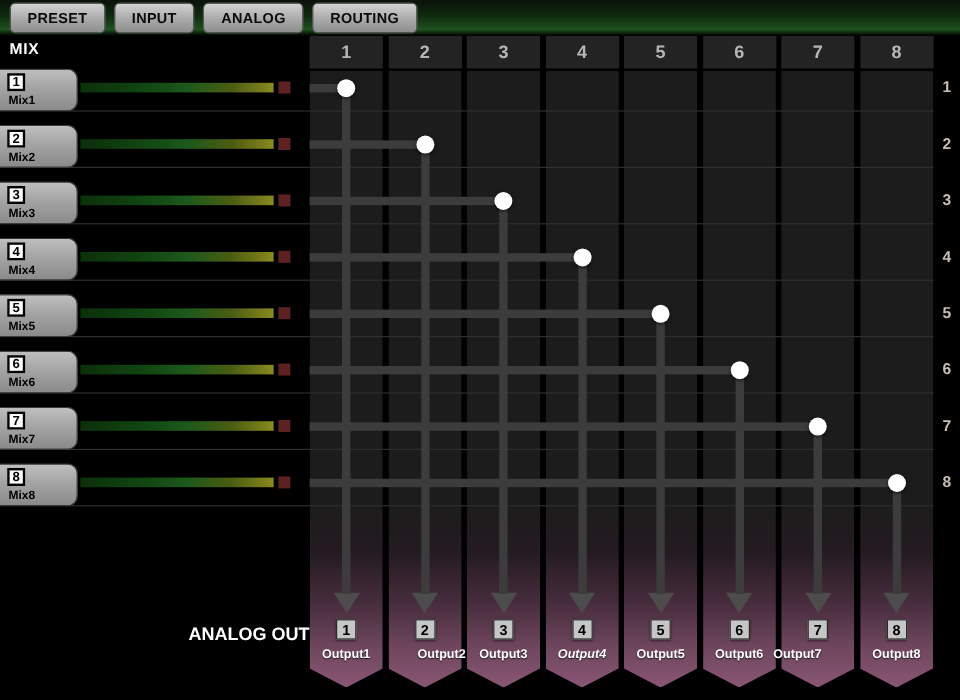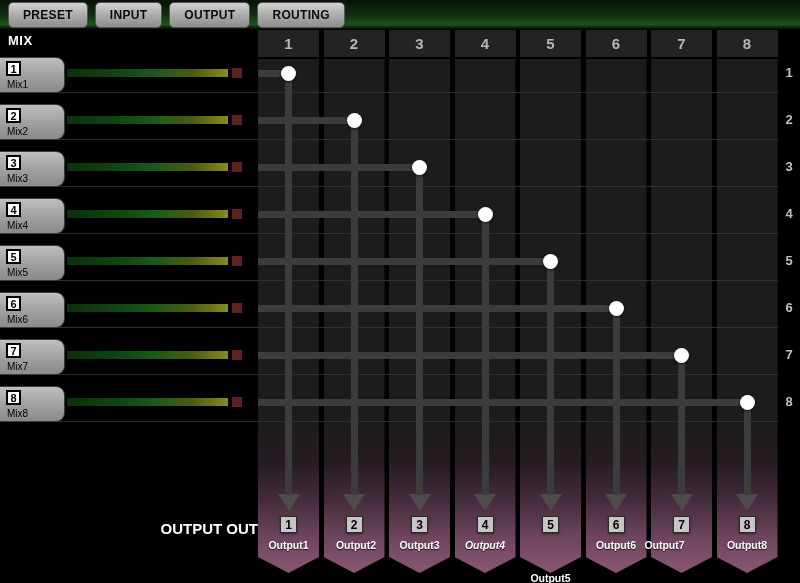--- a/index.html
+++ b/index.html
@@ -31,21 +31,21 @@
            background:linear-gradient(180deg,#1c1c1c 0%,#1c1c1c 70%,#241b21 78%,#452c3c 86%,#6d455c 93%,#8a5674 100%);
            clip-path:polygon(0 0,100% 0,100% calc(100% - 16px),50% 100%,0 calc(100% - 16px)); }
   .separator { position:absolute; left:0; width:778px; height:1px; background:#2e2e2e; z-index:1; }
 
   .mix-box { position:absolute; left:0; width:65px; height:36px; z-index:3; cursor:pointer;
              background:linear-gradient(180deg,#bfbfbf 0%,#a4a4a4 45%,#8a8a8a 100%);
              border:1px solid #3c3c3c; border-left:none; border-radius:0 9px 9px 0; }
   .mix-num { position:absolute; left:6px; top:3px; width:15px; height:15px; background:#fff;
              border:2px solid #000; color:#000; font-size:11px; font-weight:bold;
              display:flex; align-items:center; justify-content:center; }
-  .mix-label { position:absolute; left:7px; bottom:2px; color:#000; font-size:10px; font-weight:normal; }
+  .mix-label { position:absolute; left:7px; bottom:2px; color:#000; font-size:10px; font-weight:bold; }
   .meter { position:absolute; left:67px; width:161px; height:8px; z-index:2;
            background:linear-gradient(90deg,#0b300b 0%,#124712 35%,#1c591c 55%,#4a5c12 78%,#7e811b 96%,#8a8d1e 100%); }
   .meter-peak { position:absolute; left:232px; width:10px; height:10px; background:#5e2121; z-index:2; }
 
   .hline,.vline { position:absolute; background:#3c3c3c; z-index:2; }
   .hline { height:7px; } .vline { width:7px; }
   .dot { position:absolute; width:15px; height:15px; background:#fff; border-radius:50%;
          box-shadow:0 1px 3px rgba(0,0,0,.7); z-index:4; cursor:pointer; }
   .arrow-head { position:absolute; width:0; height:0; z-index:2;
                 border-left:11px solid transparent; border-right:11px solid transparent;
@@ -58,52 +58,52 @@
   .row-label { position:absolute; left:778px; width:22px; height:18px; line-height:18px;
                color:#c9bfb4; font-size:13px; font-weight:bold; text-align:center; z-index:2; }
 </style>
 </head>
 <body>
 
 <div id="root">
   <div class="nav" id="nav">
       <div class="btn">PRESET</div>
       <div class="btn">INPUT</div>
-      <div class="btn">OUTPUT</div>
+      <div class="btn">ANALOG</div>
       <div class="btn">ROUTING</div>
     </div>
   <div class="btn logout">LOGOUT</div>
   <div class="mix-title">MIX</div>
   <div id="matrix"></div>
-  <div class="analog-out">OUTPUT OUT</div>
+  <div class="analog-out">ANALOG OUT</div>
 <div class="col-header" style="left: 258px; width: 61px;">1</div>
     <div class="strip" style="left: 258px; width: 61px;"></div>
     <div class="arrow-head" style="left: 277.5px; top: 494px;"></div>
     <div class="out-num" style="left: 280px; top: 516px;">1</div>
     <div class="out-label" style="left: 258px; width: 61px; top: 539px;">Output1</div>
     <div class="col-header" style="left: 323.5px; width: 61px;">2</div>
     <div class="strip" style="left: 323.5px; width: 61px;"></div>
     <div class="arrow-head" style="left: 343px; top: 494px;"></div>
     <div class="out-num" style="left: 345.5px; top: 516px;">2</div>
-    <div class="out-label" style="left: 328px; width: 56px; top: 539px;">Output2</div>
+    <div class="out-label" style="left: 340px; width: 56px; top: 539px;">Output2</div>
     <div class="col-header" style="left: 389px; width: 61px;">3</div>
     <div class="strip" style="left: 389px; width: 61px;"></div>
     <div class="arrow-head" style="left: 408.5px; top: 494px;"></div>
     <div class="out-num" style="left: 411px; top: 516px;">3</div>
     <div class="out-label" style="left: 389px; width: 61px; top: 539px;">Output3</div>
     <div class="col-header" style="left: 454.5px; width: 61px;">4</div>
     <div class="strip" style="left: 454.5px; width: 61px;"></div>
     <div class="arrow-head" style="left: 474px; top: 494px;"></div>
     <div class="out-num" style="left: 476.5px; top: 516px;">4</div>
     <div class="out-label" style="left: 454.5px; width: 61px; top: 539px; font-style: italic;">Output4</div>
     <div class="col-header" style="left: 520px; width: 61px;">5</div>
     <div class="strip" style="left: 520px; width: 61px;"></div>
     <div class="arrow-head" style="left: 539.5px; top: 494px;"></div>
     <div class="out-num" style="left: 542px; top: 516px;">5</div>
-    <div class="out-label" style="left: 520px; width: 61px; top: 539px; margin-top: 33px;">Output5</div>
+    <div class="out-label" style="left: 520px; width: 61px; top: 539px;">Output5</div>
     <div class="col-header" style="left: 585.5px; width: 61px;">6</div>
     <div class="strip" style="left: 585.5px; width: 61px;"></div>
     <div class="arrow-head" style="left: 605px; top: 494px;"></div>
     <div class="out-num" style="left: 607.5px; top: 516px;">6</div>
     <div class="out-label" style="left: 585.5px; width: 61px; top: 539px;">Output6</div>
     <div class="col-header" style="left: 651px; width: 61px;">7</div>
     <div class="strip" style="left: 651px; width: 61px;"></div>
     <div class="arrow-head" style="left: 670.5px; top: 494px;"></div>
     <div class="out-num" style="left: 673px; top: 516px;">7</div>
     <div class="out-label" style="left: 634px; width: 61px; top: 539px;">Output7</div>

